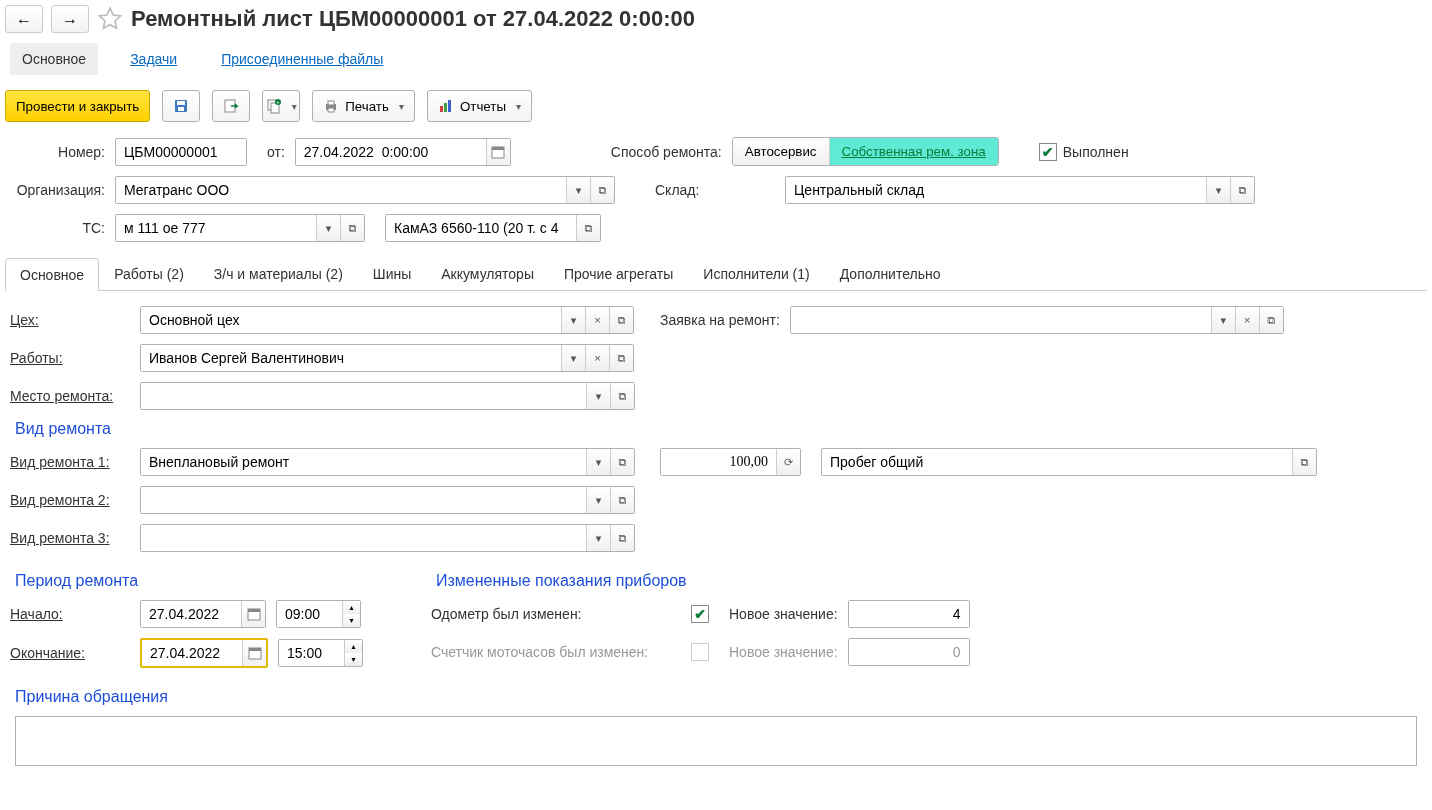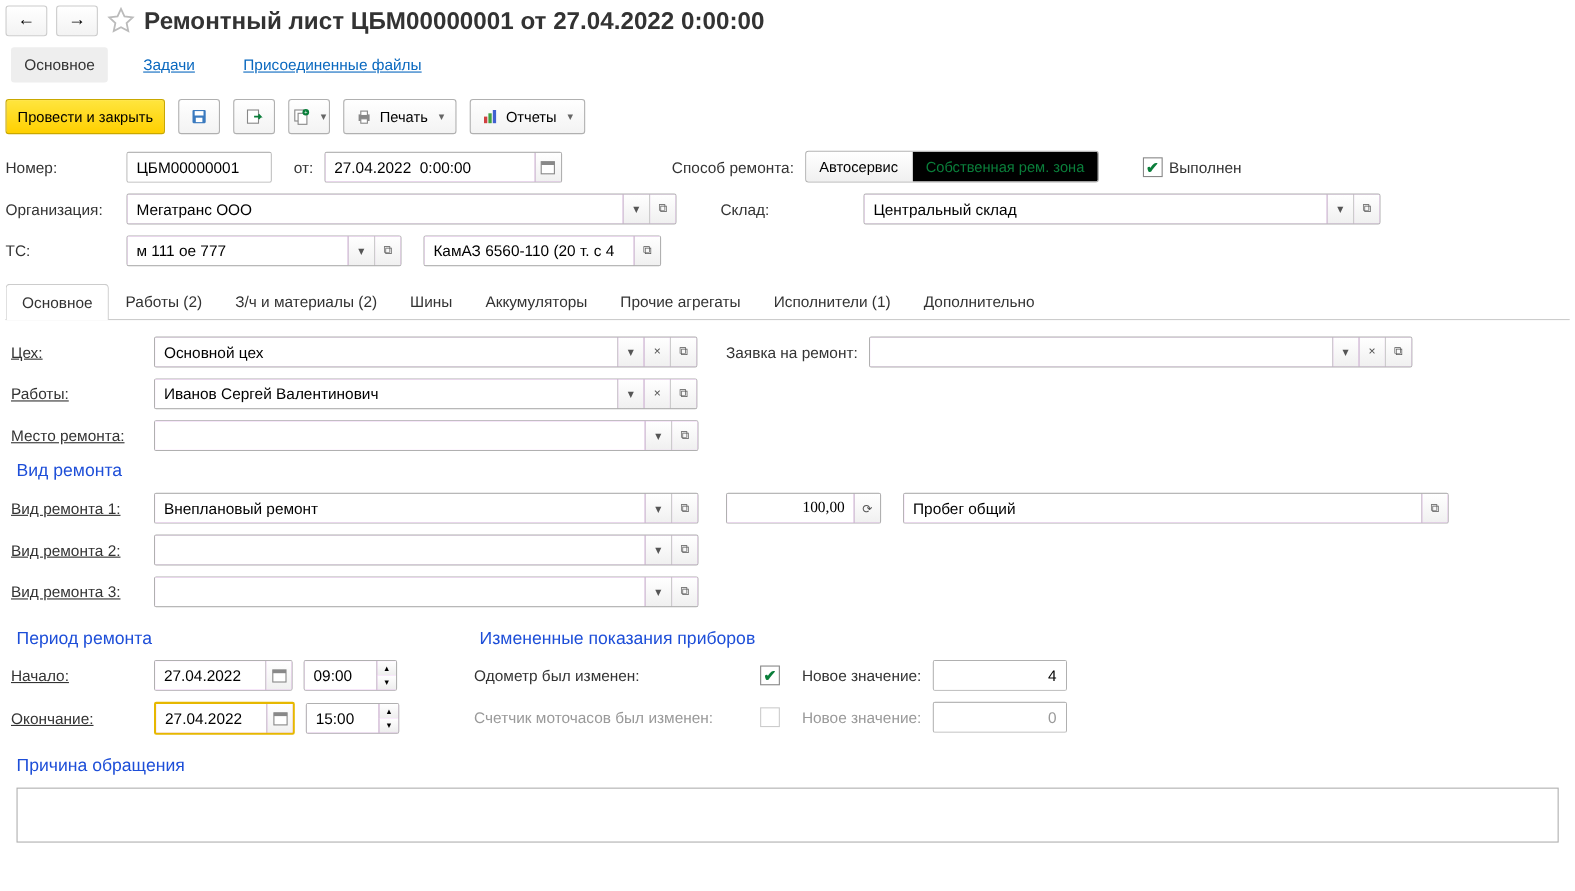--- a/index.html
+++ b/index.html
@@ -14,31 +14,31 @@
 .nav-tab-top { padding: 8px 12px; color: #0968bf; text-decoration: underline; cursor: pointer; }
 .nav-tab-top.active { background: #eee; color: #333; text-decoration: none; border-radius: 3px; }
 
 .toolbar { display: flex; gap: 12px; margin-bottom: 15px; }
 .btn { height: 32px; border: 1px solid #b0b0b0; background: linear-gradient(#fff,#f3f3f3); border-radius: 3px; cursor: pointer; display: inline-flex; align-items: center; padding: 0 10px; gap: 6px; }
 .btn-yellow { background: linear-gradient(#ffe53e,#ffd000); border-color: #c9a800; font-weight: normal; }
 .btn-icon-only { width: 38px; padding: 0; justify-content: center; }
 .caret::after { content: "▾"; font-size: 10px; margin-left: 4px; color: #666; }
 
 .form-row { display: flex; align-items: center; gap: 10px; margin-bottom: 10px; }
-.label { min-width: 100px; color: #333; }
+.label { min-width: 100px; color: #333; text-align: right; }
 .label-wide { min-width: 120px; text-decoration: underline; }
 
 .input-group { display: inline-flex; border: 1px solid #b0b0b0; border-radius: 2px; background: #f0abfc; }
 .input-group input { border: none; padding: 5px 8px; font-size: 14px; outline: none; }
 .input-group-btn { border: none; border-left: 1px solid #ccc; background: linear-gradient(#fff,#f0f0f0); width: 24px; cursor: pointer; display: inline-flex; align-items: center; justify-content: center; font-size: 11px; color: #555; }
 
 .toggle-group { display: inline-flex; border: 1px solid #b0b0b0; border-radius: 3px; overflow: hidden; }
 .toggle-btn { padding: 6px 12px; background: linear-gradient(#fff,#f0f0f0); border: none; cursor: pointer; border-right: 1px solid #ccc; }
 .toggle-btn:last-child { border-right: none; }
-.toggle-btn.active { color: #0a7e3a; background: #000000; }
+.toggle-btn.active { color: #0a7e3a; background: #5eead4; text-decoration: underline; }
 
 .checkbox-wrap { display: inline-flex; align-items: center; gap: 6px; }
 .checkbox-box { width: 18px; height: 18px; border: 1px solid #888; display: inline-flex; align-items: center; justify-content: center; }
 .checkmark { color: #0a7e3a; font-weight: bold; font-size: 14px; }
 
 .tabs { display: flex; border-bottom: 1px solid #ccc; margin-top: 15px; }
 .tab { padding: 8px 14px; border: 1px solid transparent; border-bottom: none; cursor: pointer; color: #333; border-radius: 4px 4px 0 0; }
 .tab.active { border-color: #ccc; background: #fff; position: relative; top: 1px; }
 
 .tab-content { padding: 15px 5px; }

